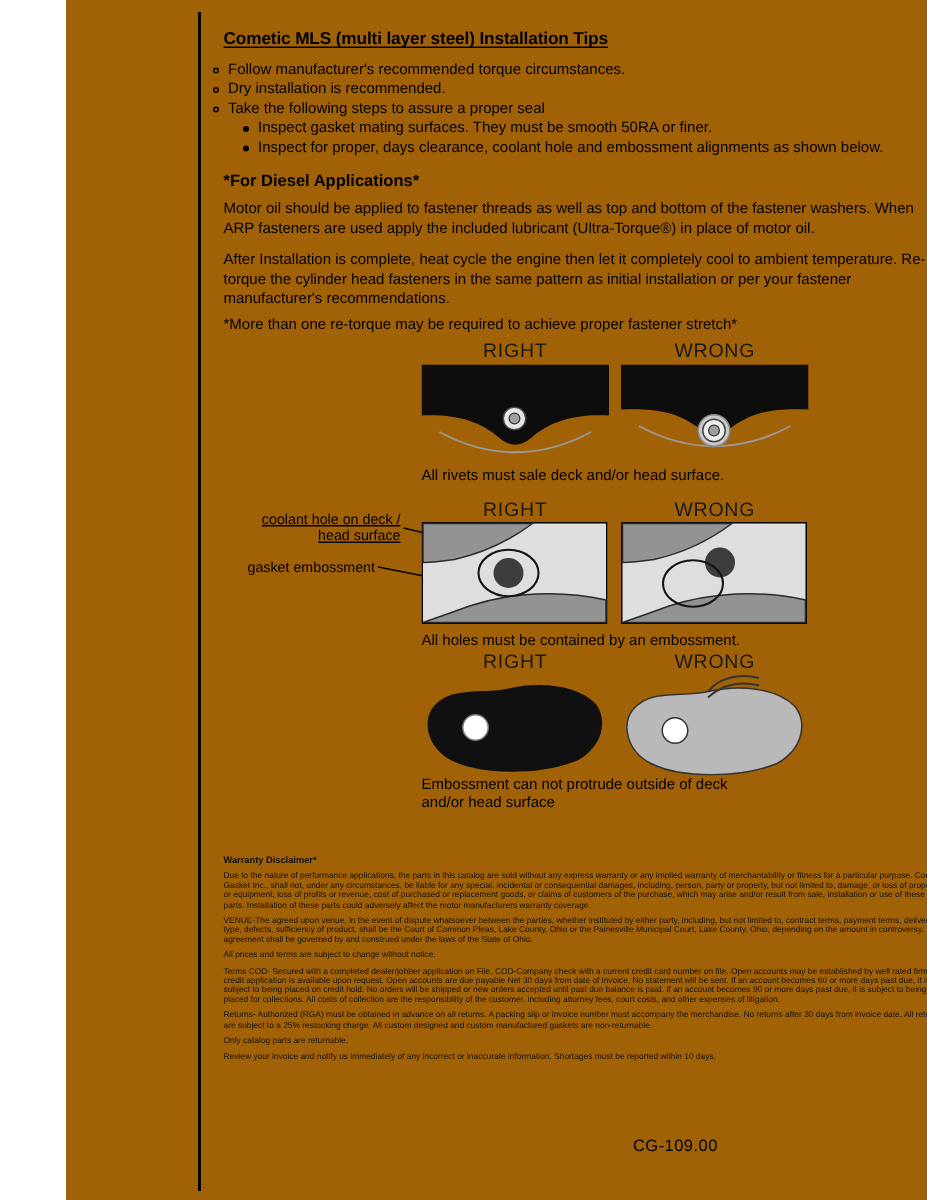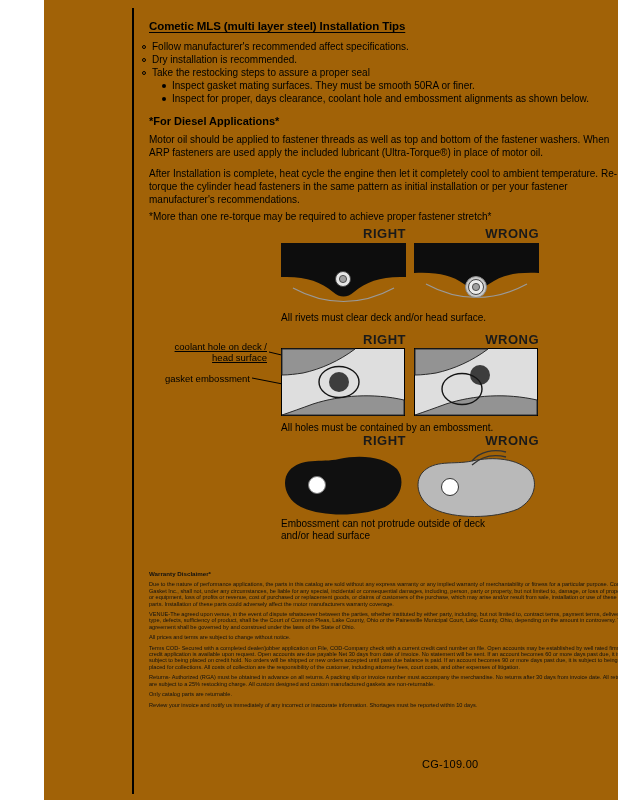--- a/index.html
+++ b/index.html
@@ -19,21 +19,21 @@
   .dot { flex:0 0 auto; display:inline-block; margin-right:6px; }
   .dot.hollow { width:4px; height:4px; border:1px solid #000; border-radius:50%; }
   .dot.solid  { width:4px; height:4px; background:#000; border-radius:50%; }
 
   .diesel-heading { left:105px; top:115px; font-size:11px; font-weight:bold; }
   .body-para { left:105px; width:470px; font-size:10px; line-height:13px; }
   .para-oil  { top:133px; }
   .para-heat { top:167px; }
   .retorque-note { left:105px; top:211px; font-size:10px; }
 
-  .fig-label { width:125px; text-align:right; font-size:13px; color:#1a1a1a; letter-spacing:0.5px;font-weight:bold; }
+  .fig-label { width:125px; text-align:center; font-size:13px; color:#1a1a1a; letter-spacing:0.5px; }
   .lbl-r1 { top:226px; } .lbl-r2 { top:332px; } .lbl-r3 { top:433px; }
   .col-left  { left:237px; } .col-right { left:370px; }
 
   .fig { display:block; }
   .fig-r1 { top:243px; width:125px; height:63px; }
   .fig-r2 { top:348px; width:124px; height:68px; }
   .fig-r3 { top:449px; width:124px; height:68px; }
 
   .caption { left:237px; font-size:10px; line-height:12px; }
   .cap1 { top:312px; } .cap2 { top:422px; } .cap3 { top:518px; width:220px; }
@@ -54,29 +54,29 @@
 
 <div class="page">
 
   <div class="abs margin-rule"></div>
 
   <div class="abs title">Cometic MLS (multi layer steel) Installation Tips</div>
 
   <div class="abs tips">
     <div class="tip-row">
       <span class="dot hollow"></span>
-      <span>Follow manufacturer's recommended affect specifications.</span>
+      <span>Follow manufacturer's recommended torque circumstances.</span>
     </div>
     <div class="tip-row">
       <span class="dot hollow"></span>
       <span>Dry installation is recommended.</span>
     </div>
     <div class="tip-row">
       <span class="dot hollow"></span>
-      <span>Take the restocking steps to assure a proper seal</span>
+      <span>Take the following steps to assure a proper seal</span>
     </div>
     <div class="tip-row indent">
       <span class="dot solid"></span>
       <span>Inspect gasket mating surfaces.  They must be smooth 50RA or finer.</span>
     </div>
     <div class="tip-row indent">
       <span class="dot solid"></span>
       <span>Inspect for proper, days clearance, coolant hole and embossment alignments as shown below.</span>
     </div>
   </div>
@@ -95,21 +95,21 @@
     <circle cx="62" cy="36" r="7.5" fill="#e6e6e6" stroke="#444" stroke-width="1"></circle>
     <circle cx="62" cy="36" r="3.6" fill="#9f9f9f" stroke="#333" stroke-width="0.8"></circle>
   </svg>
   <svg class="abs fig col-right fig-r1" viewBox="0 0 125 63">
     <path d="M0,0 H125 V30 C101,29 88,32 75,41 C67,47 58,47 50,41 C37,32 24,29 0,30 Z" fill="#0d0d0d"></path>
     <path d="M12,41 C45,59 80,59 113,41" fill="none" stroke="#9a9a9a" stroke-width="1.2"></path>
     <circle cx="62" cy="44" r="10.5" fill="#c9c9c9" stroke="#8a8a8a" stroke-width="1"></circle>
     <circle cx="62" cy="44" r="7.5" fill="#ececec" stroke="#444" stroke-width="1"></circle>
     <circle cx="62" cy="44" r="3.6" fill="#9f9f9f" stroke="#333" stroke-width="0.8"></circle>
   </svg>
-  <div class="abs caption cap1">All rivets must clear deck and/or head surface.</div>
+  <div class="abs caption cap1">All rivets must sale deck and/or head surface.</div>
 
   <div class="abs fig-label col-left lbl-r2">RIGHT</div>
   <div class="abs fig-label col-right lbl-r2">WRONG</div>
 
   <div class="abs annotation ann-coolant">coolant hole on deck / head surface</div>
   <div class="abs annotation ann-emboss">gasket embossment</div>
   <svg class="abs connectors" viewBox="0 0 95 52">
     <line x1="25" y1="8" x2="92" y2="24" stroke="#000" stroke-width="1"></line>
     <line x1="8" y1="34" x2="64" y2="45" stroke="#000" stroke-width="1"></line>
   </svg>

